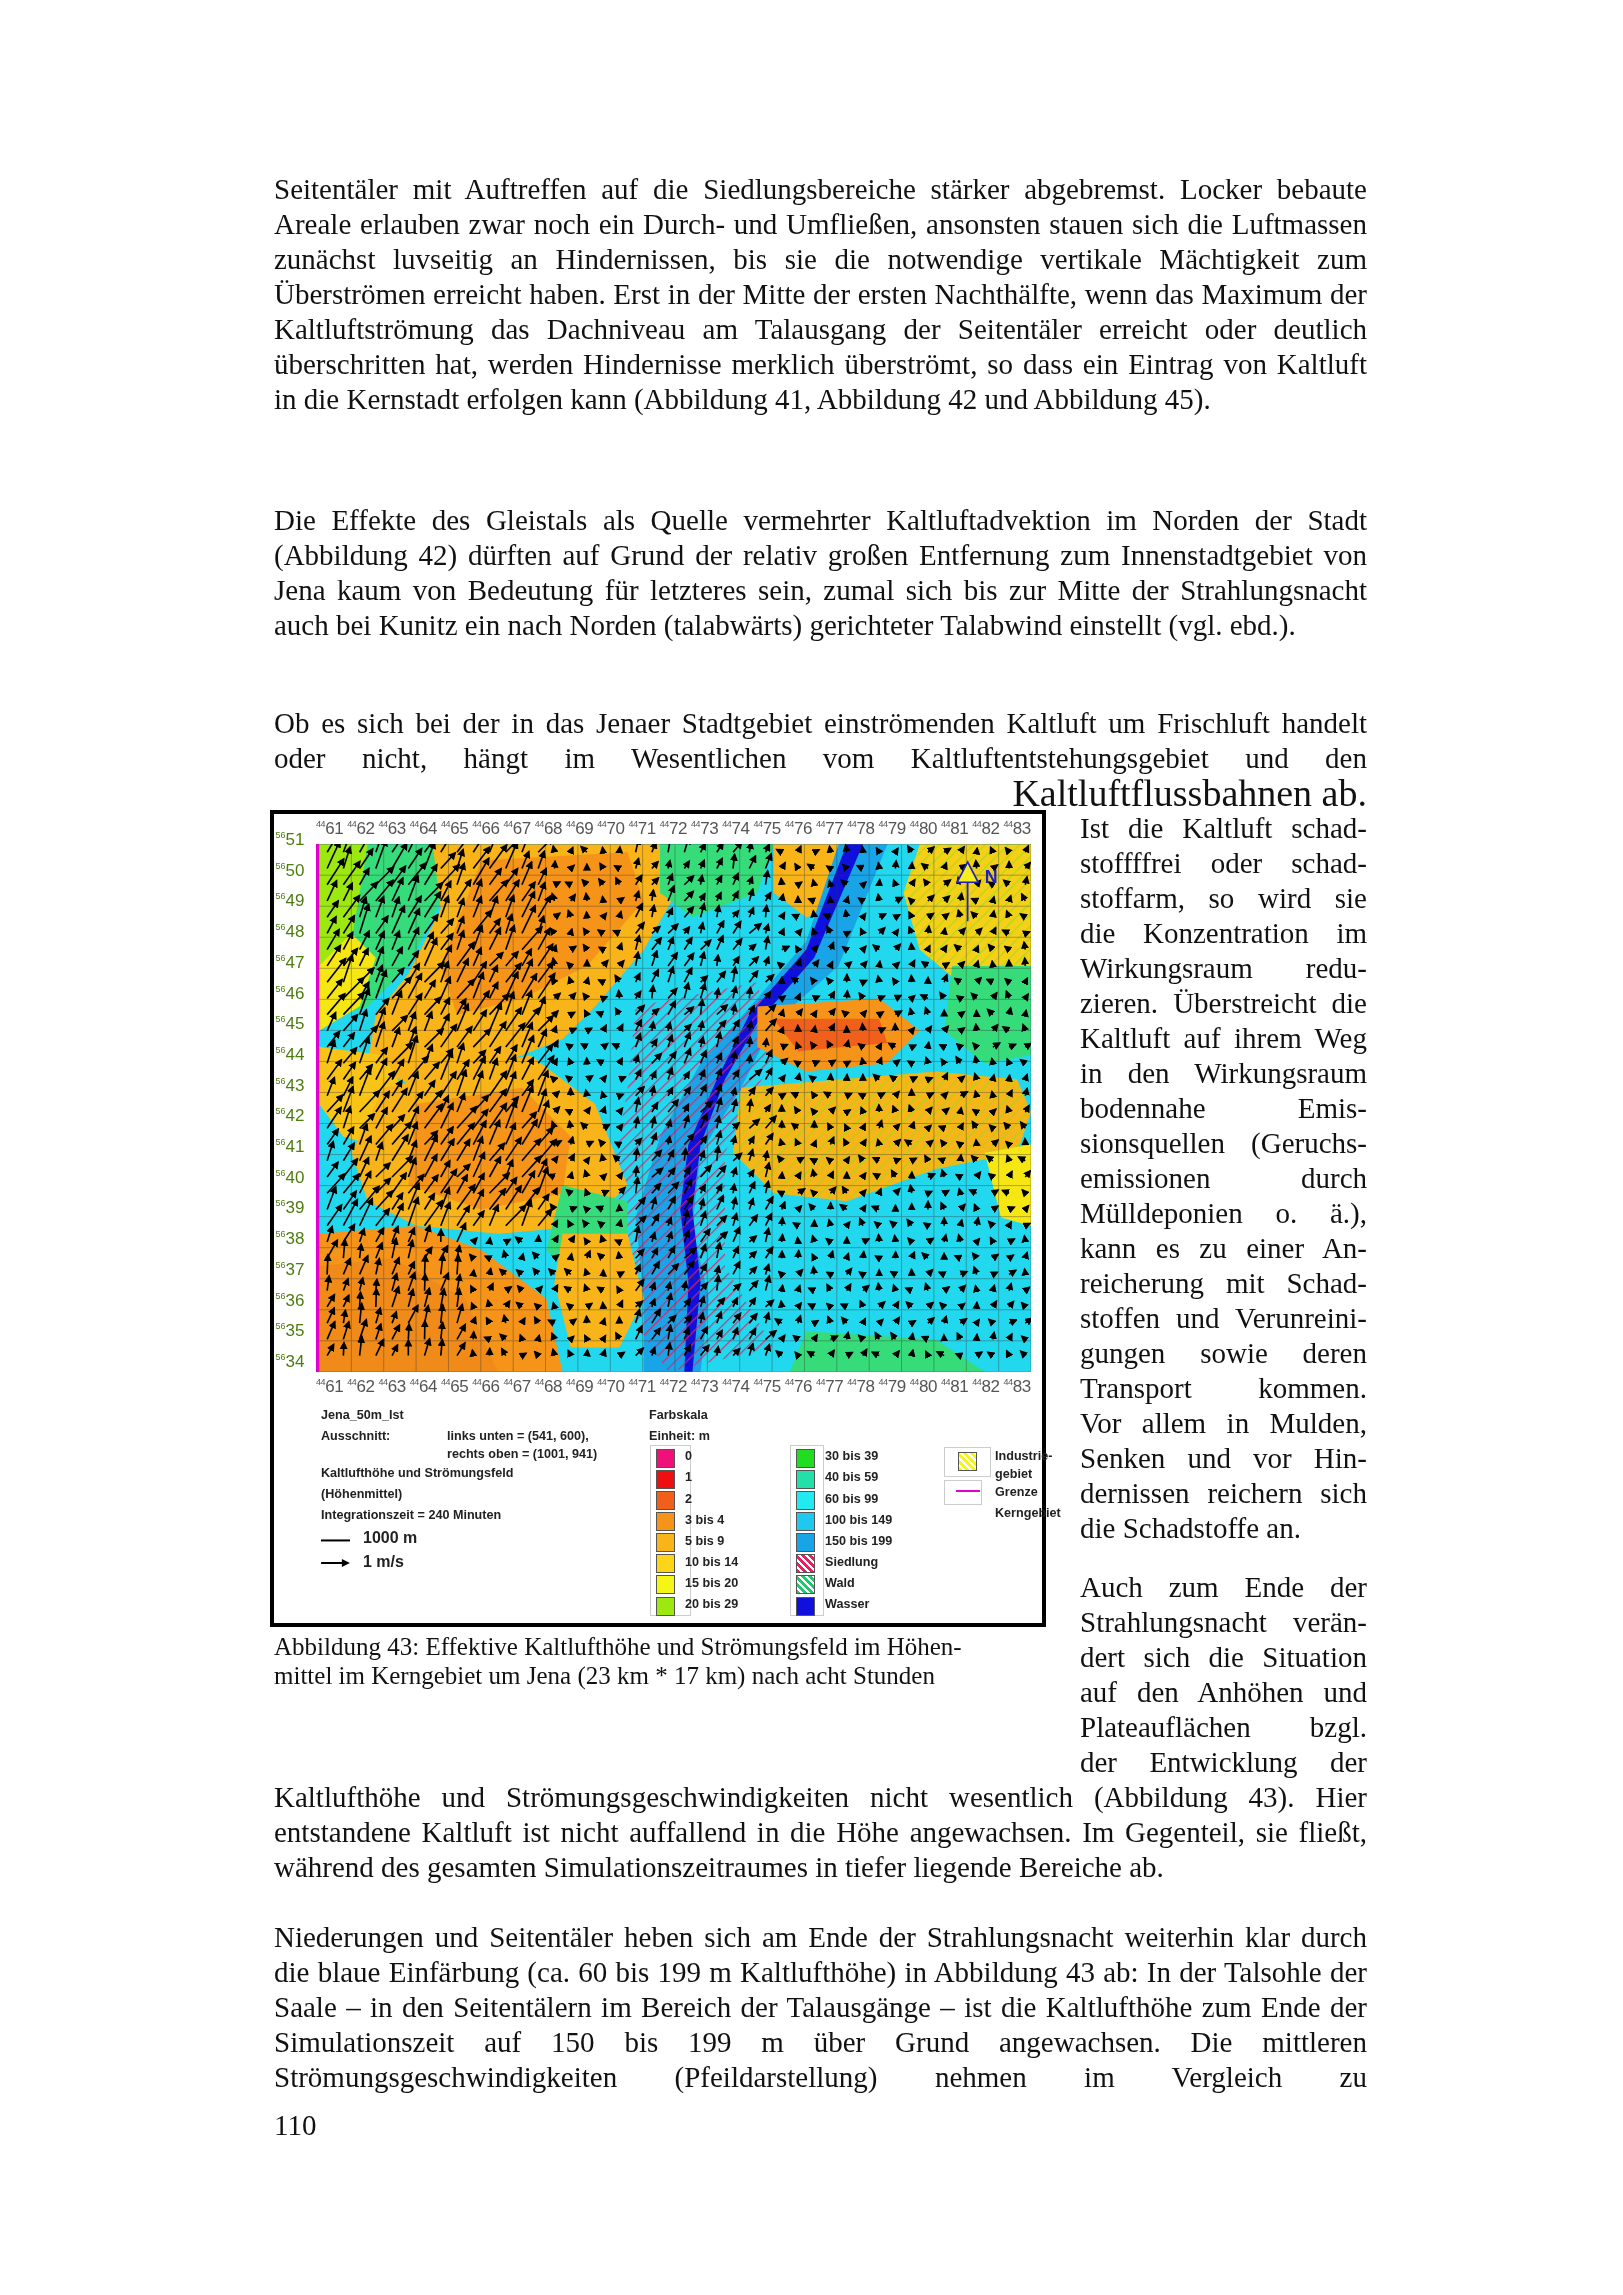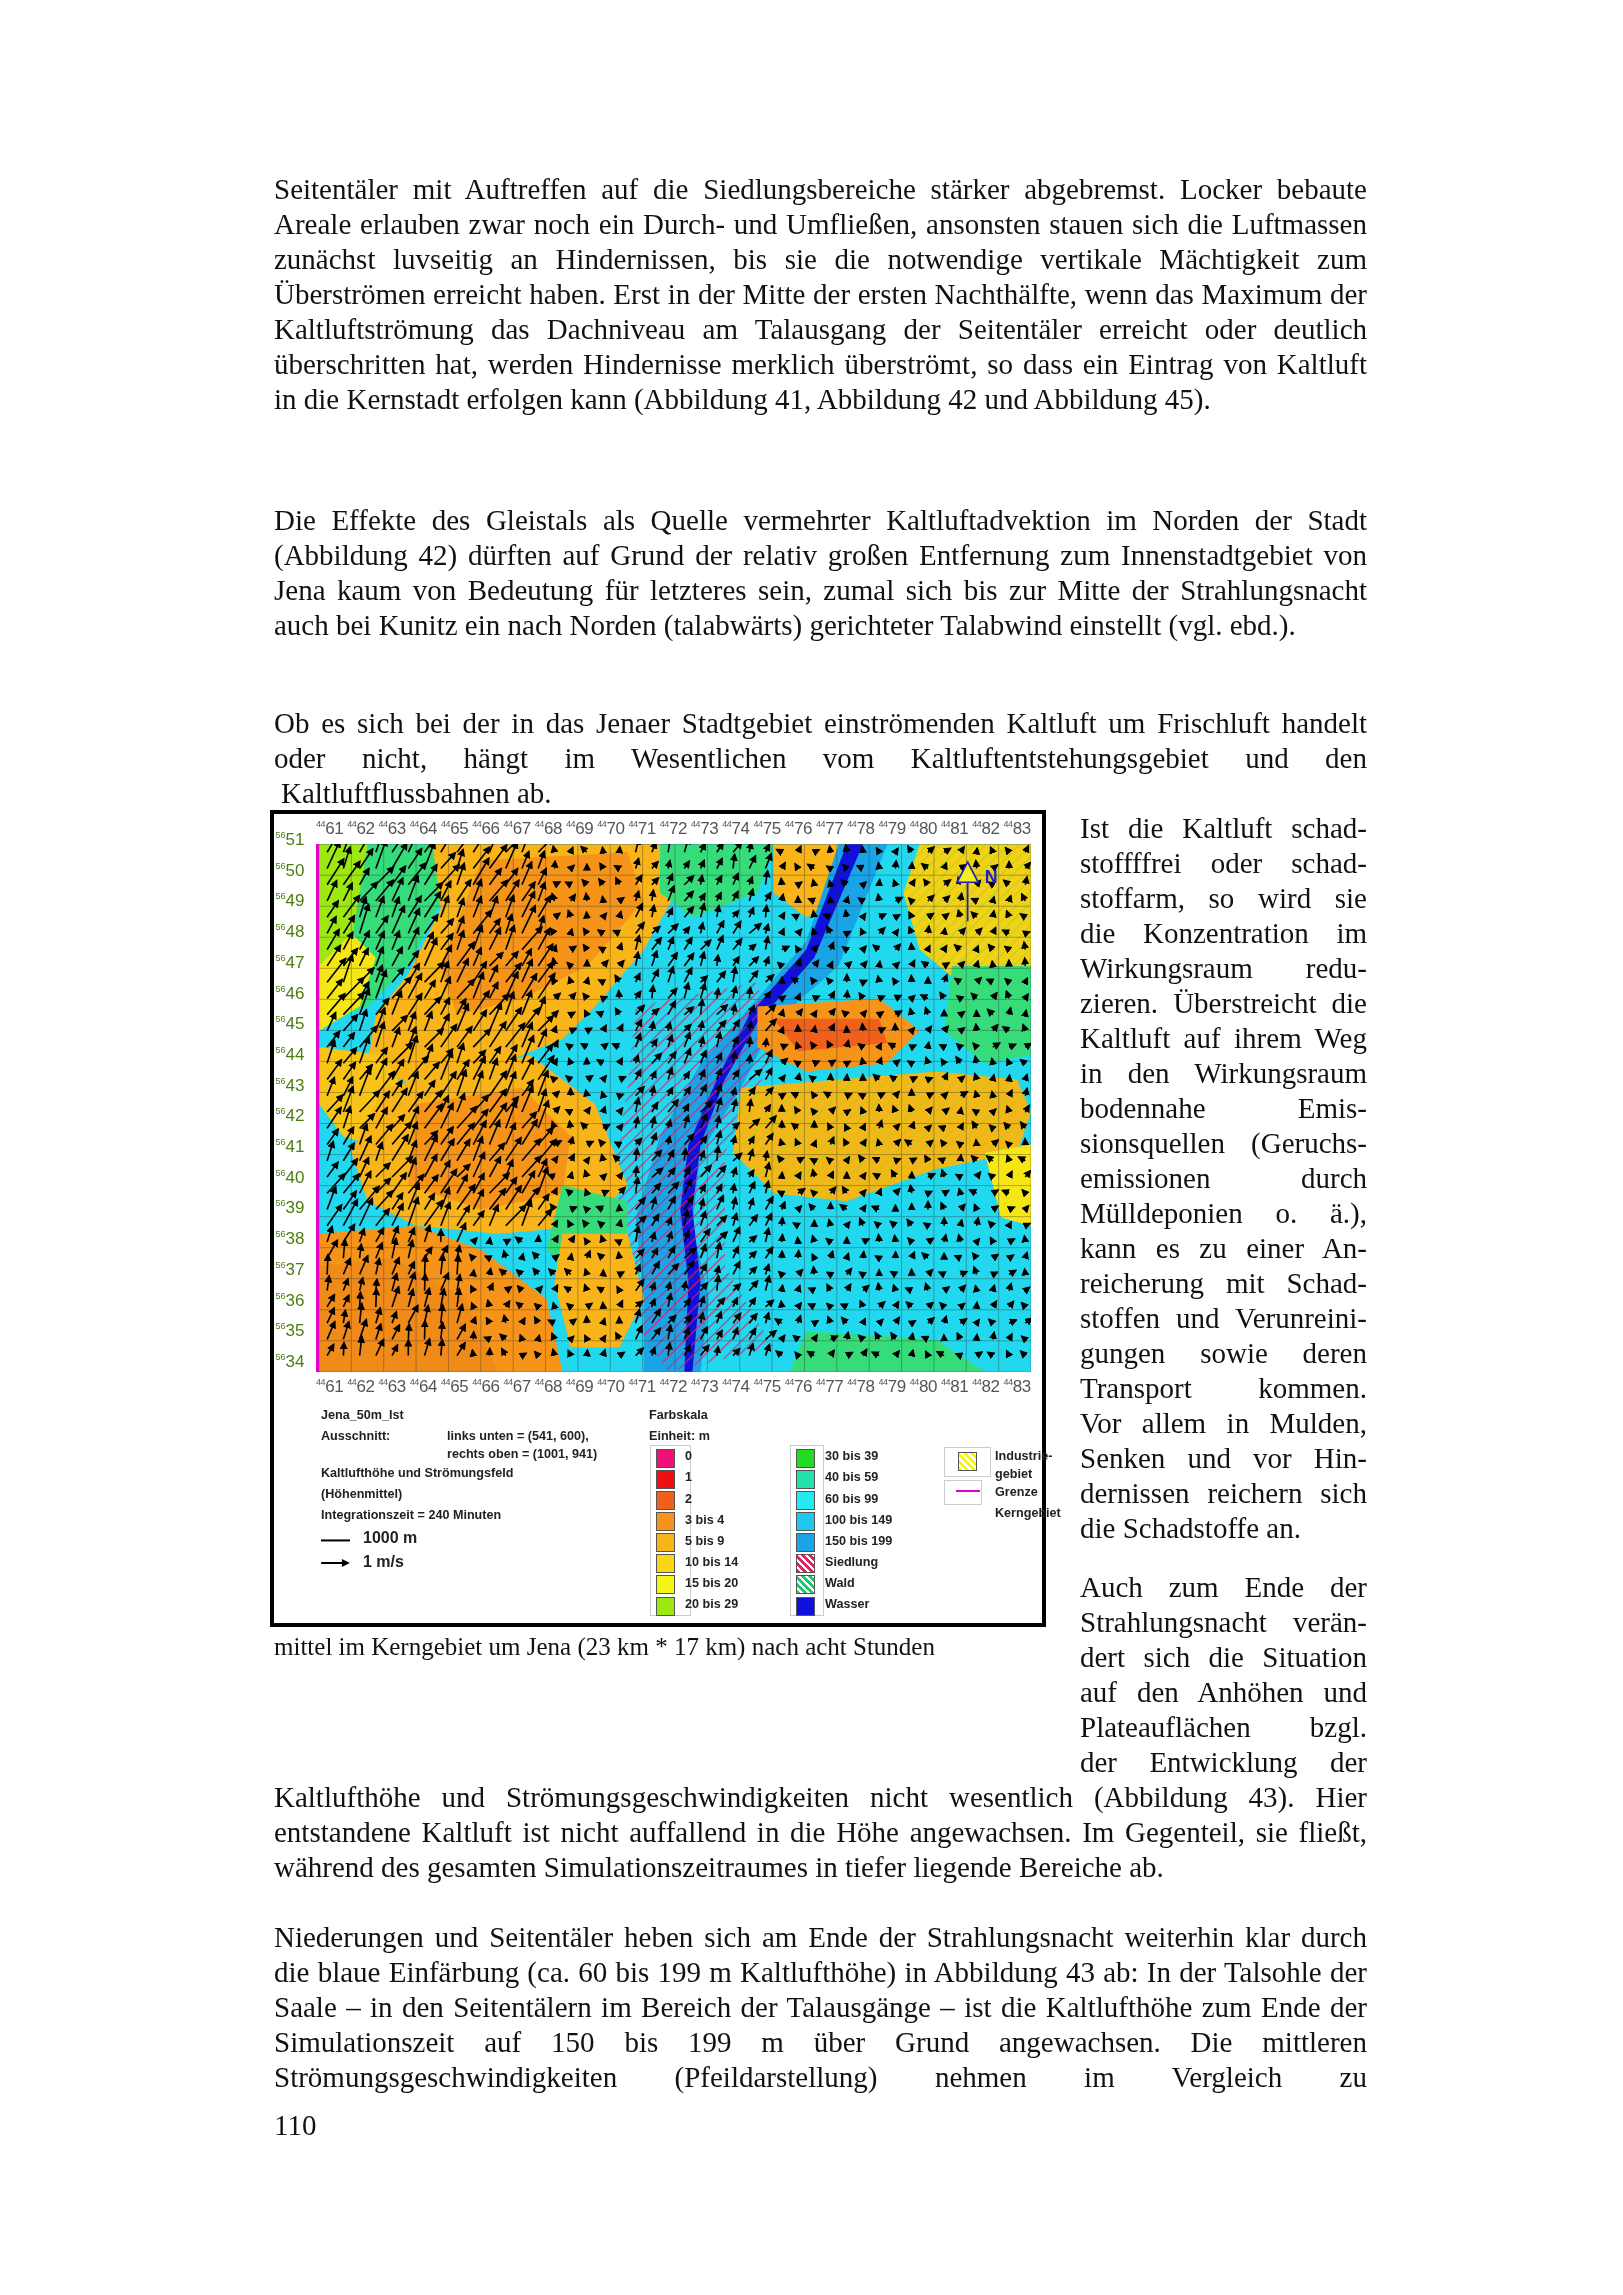--- a/index.html
+++ b/index.html
@@ -4,21 +4,21 @@
 <style>
   html, body { margin: 0; padding: 0; background: #ffffff; }
   body { width: 1624px; height: 2295px; position: relative; overflow: hidden;
          font-family: "Liberation Serif", "DejaVu Serif", serif; color: #111; }
   .page { position: absolute; left: 274px; top: 0; width: 1093px; }
   .para { position: absolute; left: 0; width: 1093px; font-size: 29px; line-height: 35px;
           text-align: justify; margin: 0; }
   #p1 { top: 172px; }
   #p2 { top: 503px; }
   #p3-top { top: 706px; }
-  .right-line { position: absolute; left: 7px; width: 1093px; font-size: 29px; line-height: 35px; }
+  .right-line { position: absolute; left: 0; width: 1093px; font-size: 38px; line-height: 35px; text-align: right; }
   #p3-tail { top: 776px; }
 
   .side { position: absolute; left: 806px; width: 287px; font-size: 29px; line-height: 35px; text-align: justify; }
   .side .ln { display: block; text-align: justify; text-align-last: justify; height: 35px; white-space: nowrap; }
   .side .ln.nojust { text-align-last: left; }
   #side1 { top: 811px; }
   #side2 { top: 1570px; }
 
   .para-after { position: absolute; left: 0; width: 1093px; font-size: 29px; line-height: 35px; text-align: justify; }
   #p4 { top: 1780px; }
@@ -1778,15 +1778,16 @@
     <div class="entry" style="left:721px;top:47px;line-height:18px;">Industrie-</div>
     <div class="entry" style="left:721px;top:65px;line-height:18px;">gebiet</div>
     <div class="box4"></div>
     <span style="position:absolute;left:682px;top:90px;width:24px;height:2.4px;background:#e000d0;"></span>
     <div class="entry" style="left:721px;top:83px;line-height:18px;">Grenze</div>
     <div class="entry" style="left:721px;top:104px;line-height:18px;">Kerngebiet</div>
   </div>
 </div>
 
 <div class="caption">
+  <span class="ln">Abbildung 43: Effektive Kaltlufthöhe und Strömungsfeld im Höhen-</span>
   <span class="ln">mittel im Kerngebiet um Jena (23 km * 17 km) nach acht Stunden</span>
 </div>
 
 
 </body></html>

